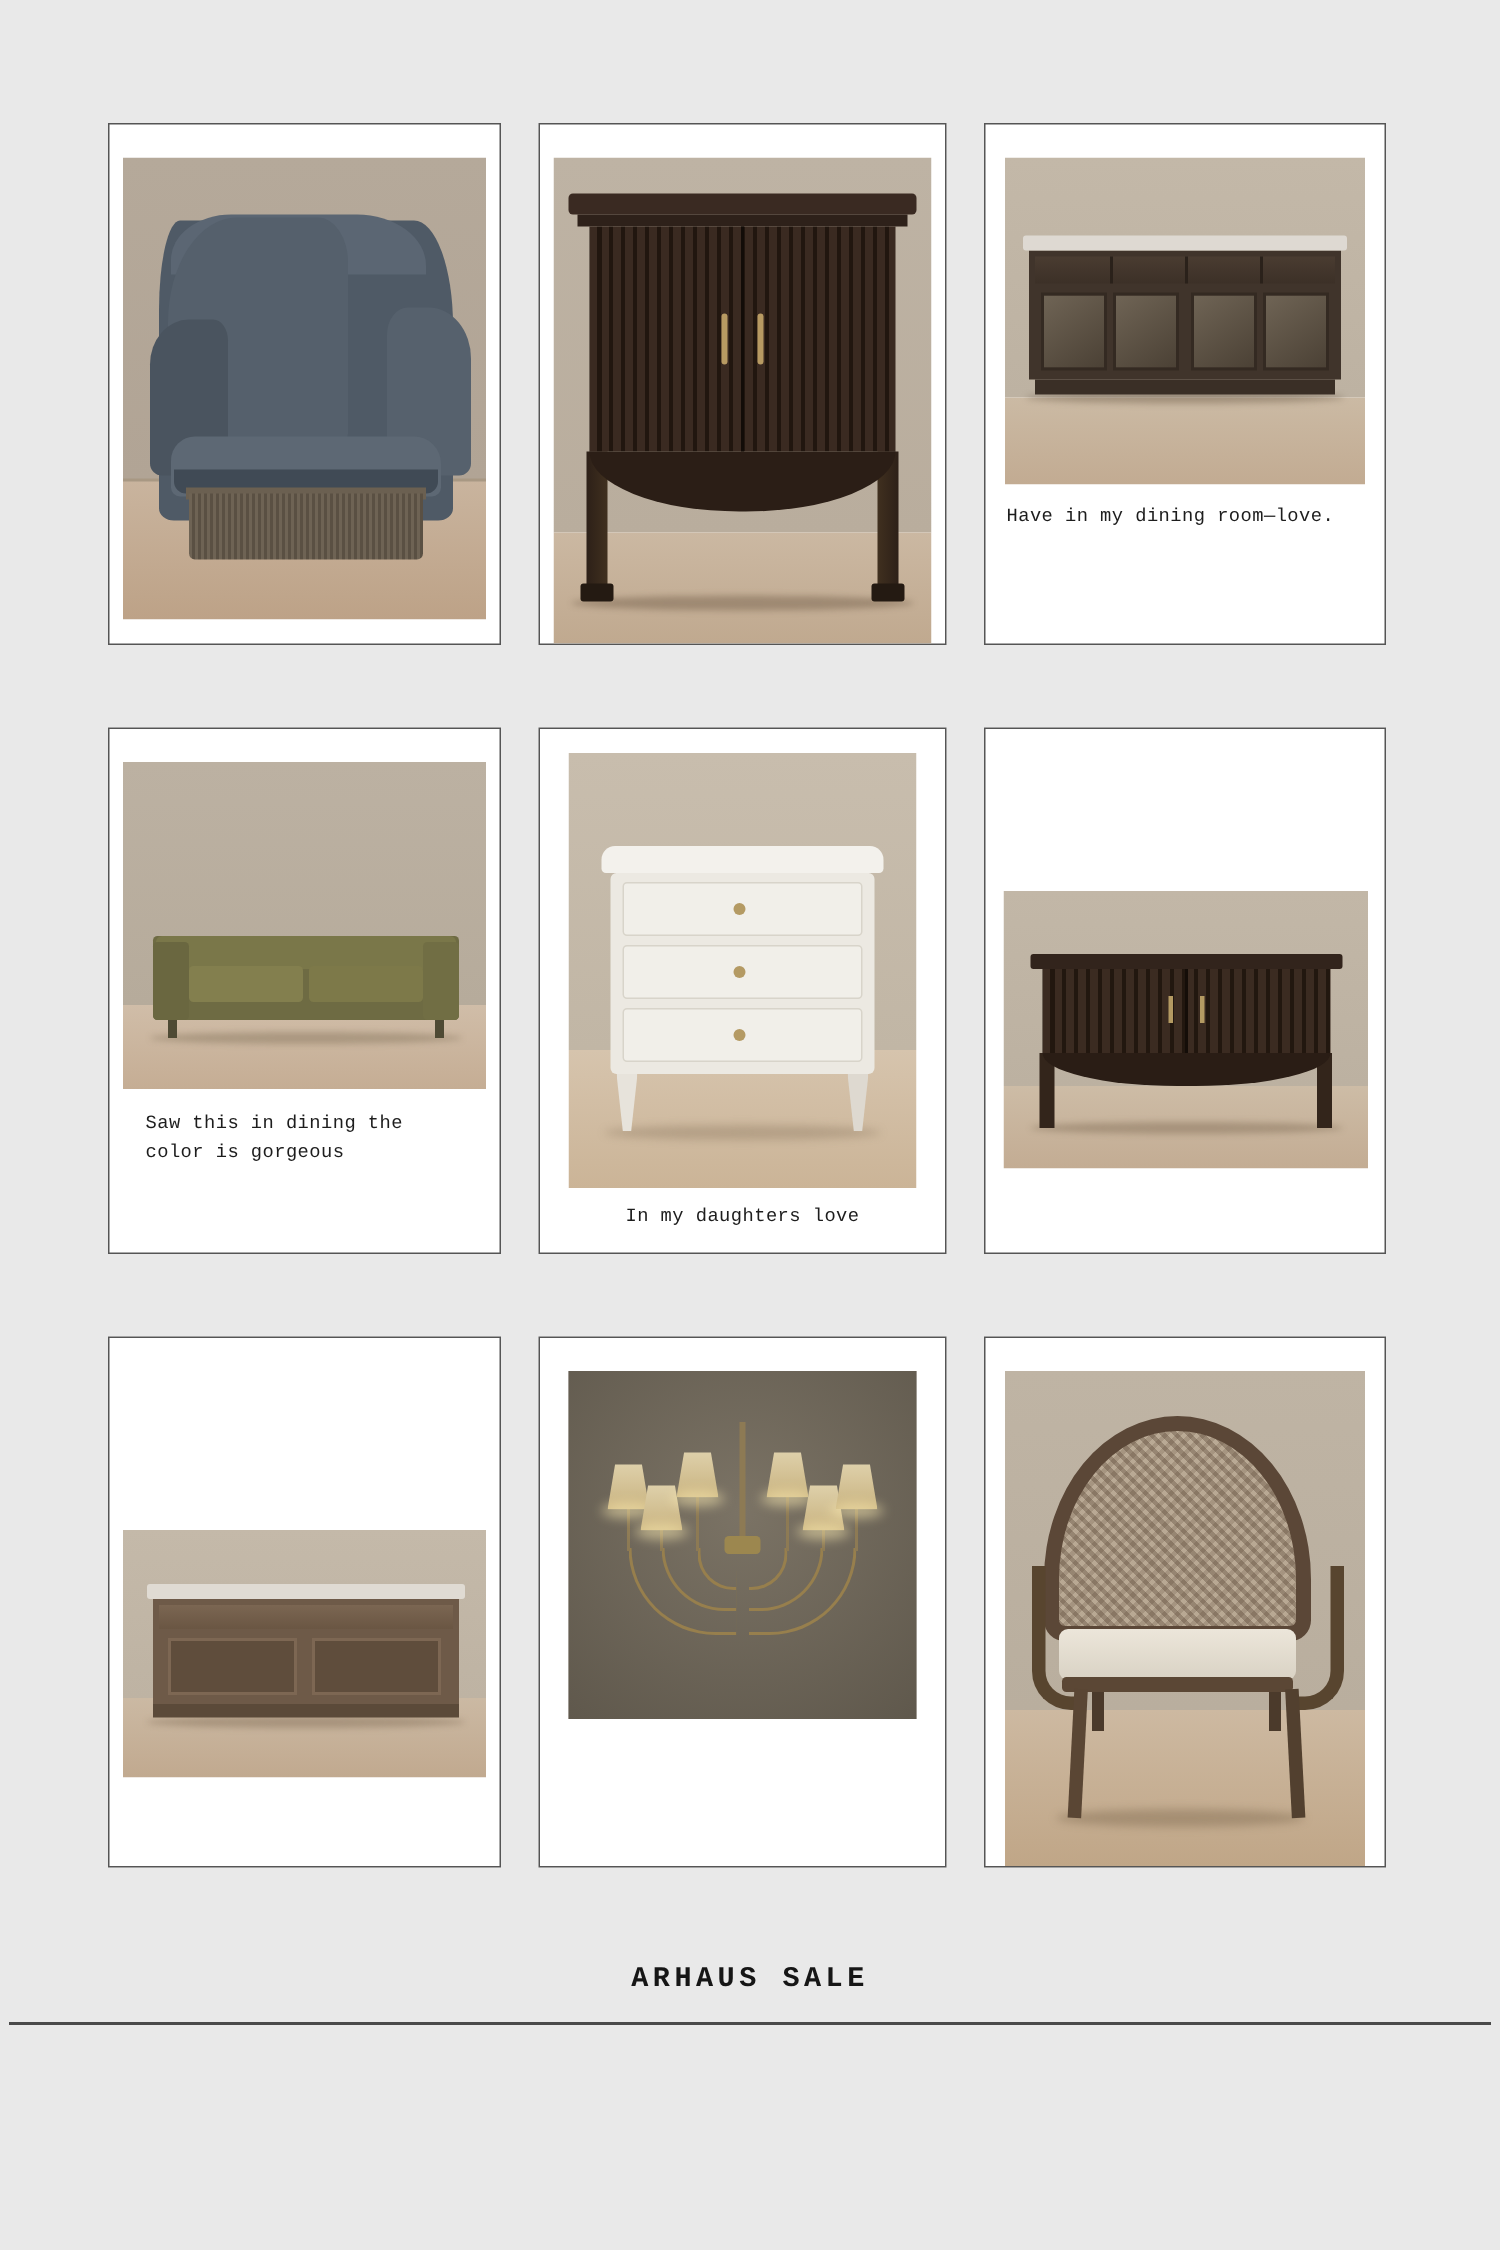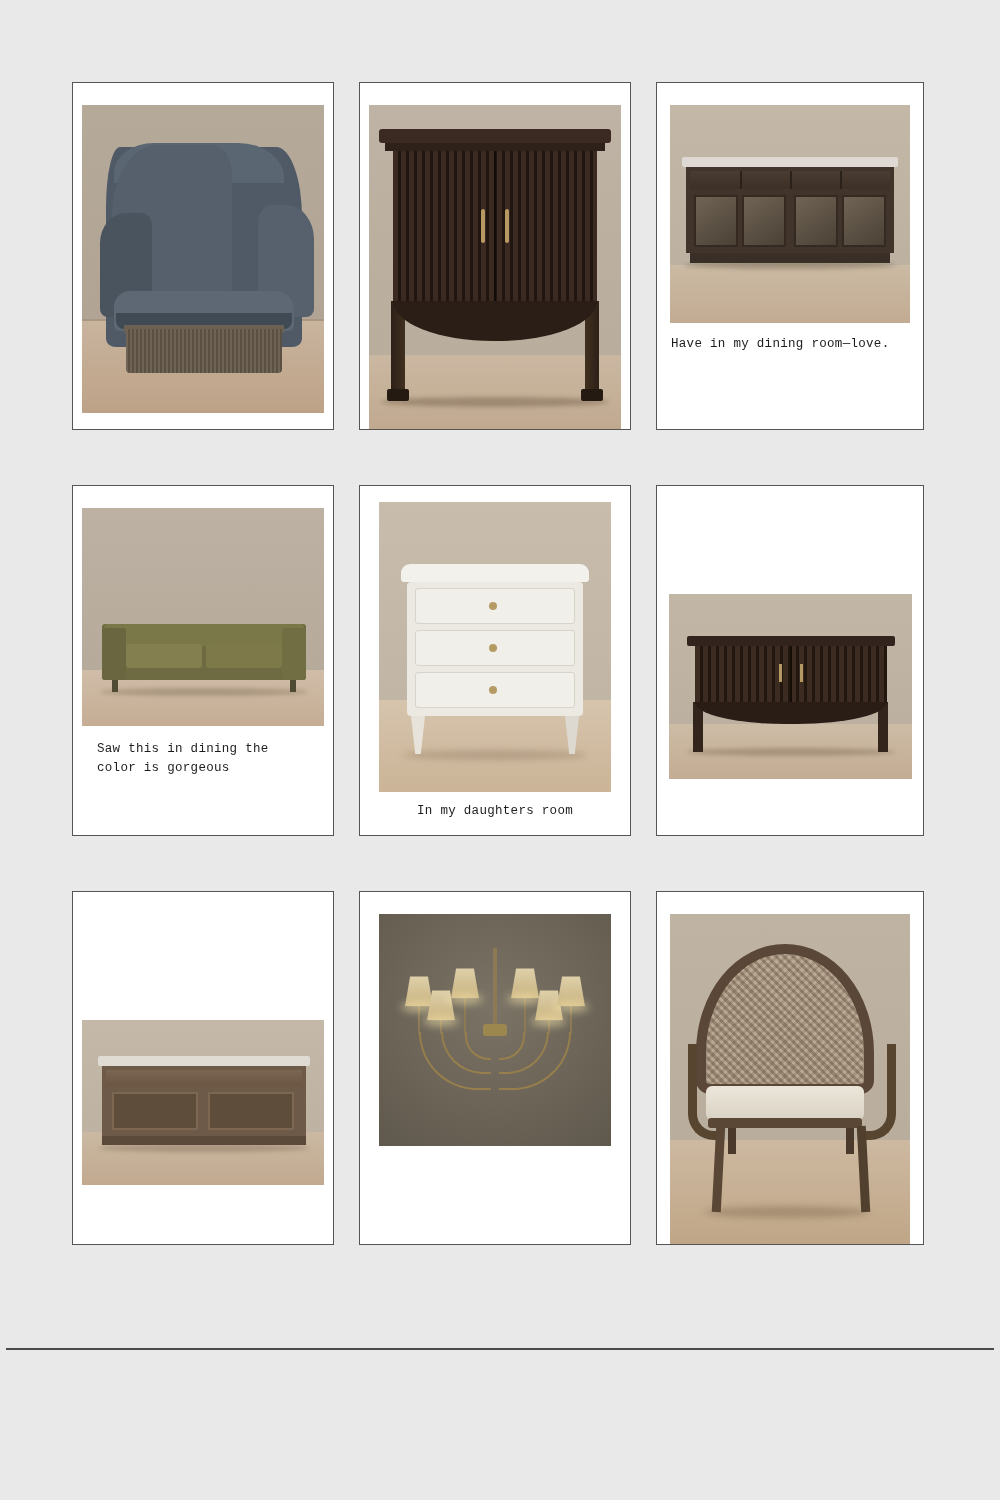--- a/index.html
+++ b/index.html
@@ -384,21 +384,21 @@
         <div class="ns-leg-r"></div>
         <div class="ns-body"></div>
         <div class="ns-top"></div>
         <div class="ns-dr d1"></div>
         <div class="ns-dr d2"></div>
         <div class="ns-dr d3"></div>
         <div class="ns-knob k1"></div>
         <div class="ns-knob k2"></div>
         <div class="ns-knob k3"></div>
       </div>
-      <div class="caption center">In my daughters room</div>
+      <div class="caption center">In my daughters love</div>
     </div>
 
     <div class="card c6">
       <div class="photo">
         <div class="wall"></div>
         <div class="floor"></div>
         <div class="cr-shadow"></div>
         <div class="cr-leg-l"></div>
         <div class="cr-leg-r"></div>
         <div class="cr-top"></div>
@@ -480,15 +480,16 @@
         <div class="cc-seat"></div>
         <div class="cc-apron"></div>
         <div class="cc-leg-fl"></div>
         <div class="cc-leg-fr"></div>
       </div>
       <div class="caption"></div>
     </div>
 
   </div>
 
+  <div class="footer-title">ARHAUS SALE</div>
   <div class="footer-rule"></div>
 
 </div>
 
 </body></html>

